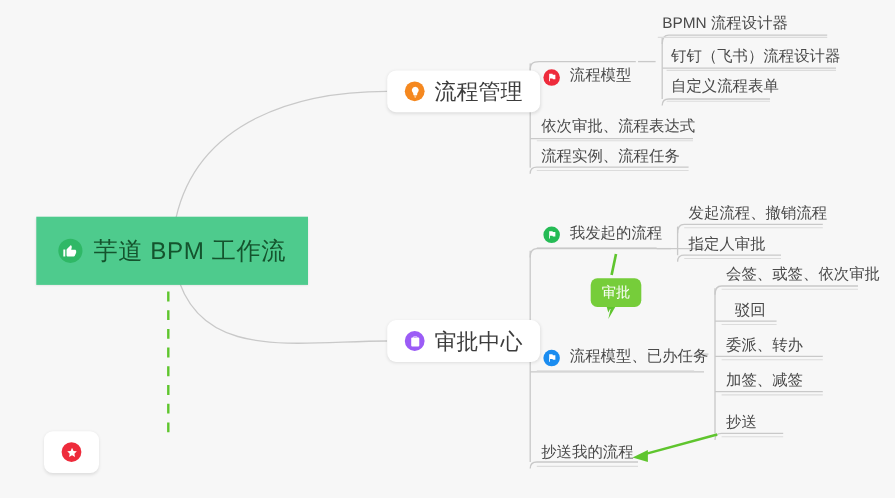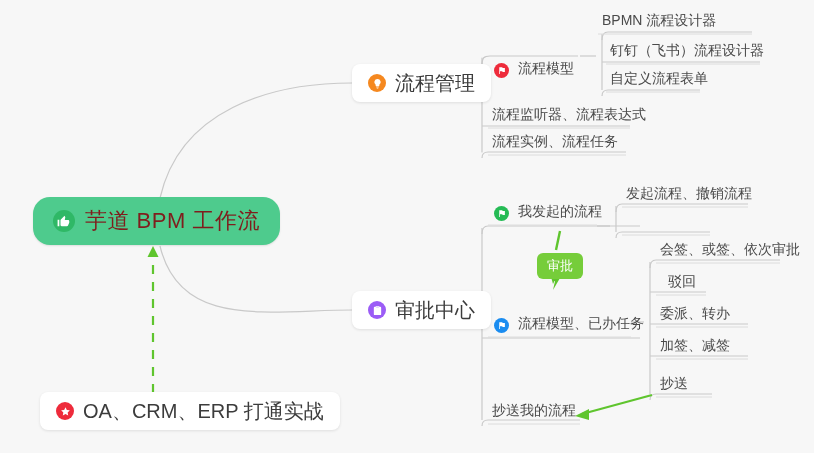--- a/index.html
+++ b/index.html
@@ -36,24 +36,24 @@
     position: absolute;
     display: flex;
     align-items: center;
     box-sizing: border-box;
     white-space: nowrap;
   }
 
   
   .root-node {
     background: #4ecb8d;
-    border-radius: 17px;
+    border-radius: 0;
     padding: 0 20px;
-    height: 48px;
-    color: #7f1d1d;
+    height: 62px;
+    color: #14532d;
     font-size: 22px;
     letter-spacing: 0.5px;
     box-shadow: 0 1px 2px rgba(0,0,0,0.10);
   }
   .root-node .node-label { margin-left: 10px; }
 
   
   .card-node {
     background: #ffffff;
     border-radius: 8px;
@@ -222,21 +222,21 @@
 
   <div class="node plain-node" style="left:608px; top:42px;">
     <span class="node-label">钉钉（飞书）流程设计器</span>
   </div>
 
   <div class="node plain-node" style="left:608px; top:70px;">
     <span class="node-label">自定义流程表单</span>
   </div>
 
   <div class="node plain-node" style="left:490px; top:106px;">
-    <span class="node-label">流程监听器、流程表达式</span>
+    <span class="node-label">依次审批、流程表达式</span>
   </div>
 
   <div class="node plain-node" style="left:490px; top:133px;font-family:Liberation Mono, monospace;">
     <span class="node-label">流程实例、流程任务</span>
   </div>
 
   <div class="node card-node" style="left:352px; top:291px;text-align:center;">
     <span class="ic ic-md ic-purple">
       <svg viewBox="0 0 24 24" width="11" height="11" fill="#ffffff">
         <path d="M9 2h6a1 1 0 0 1 1 1v1h2a2 2 0 0 1 2 2v14a2 2 0 0 1-2 2H6a2 2 0 0 1-2-2V6a2 2 0 0 1 2-2h2V3a1 1 0 0 1 1-1zm0 2v1h6V4H9zm-1 7h8v1.6H8V11zm0 4h8v1.6H8V15z"></path>
@@ -251,20 +251,23 @@
         <path d="M6 3v18h2v-7h6l1 2h6V5h-6l-1-2H6z"></path>
       </svg>
     </span>
     <span class="node-label">我发起的流程</span>
   </div>
 
   <div class="node plain-node" style="left:624px; top:185px;">
     <span class="node-label">发起流程、撤销流程</span>
   </div>
 
+  <div class="node plain-node" style="left:624px; top:213px;">
+    <span class="node-label">指定人审批</span>
+  </div>
 
   <div class="node plain-node with-icon" style="left:492px; top:315px;">
     <span class="ic ic-sm ic-blue">
       <svg viewBox="0 0 24 24" width="9" height="9" fill="#ffffff">
         <path d="M6 3v18h2v-7h6l1 2h6V5h-6l-1-2H6z"></path>
       </svg>
     </span>
     <span class="node-label">流程模型、已办任务</span>
   </div>
 
@@ -295,16 +298,15 @@
   <div class="node tag-node" style="left:537px; top:253px;">
     <span class="node-label">审批</span>
   </div>
 
   <div class="node card-node" style="left:40px; top:392px;">
     <span class="ic ic-md ic-red">
       <svg viewBox="0 0 24 24" width="11" height="11" fill="#ffffff">
         <path d="M12 2.5l2.9 6 6.6.9-4.8 4.6 1.2 6.5-5.9-3.1-5.9 3.1 1.2-6.5L2.5 9.4l6.6-.9z"></path>
       </svg>
     </span>
-    <span class="node-label">OA、CRM、ERP 打通实战</span>
   </div>
 
 </div>
 
 </body></html>

